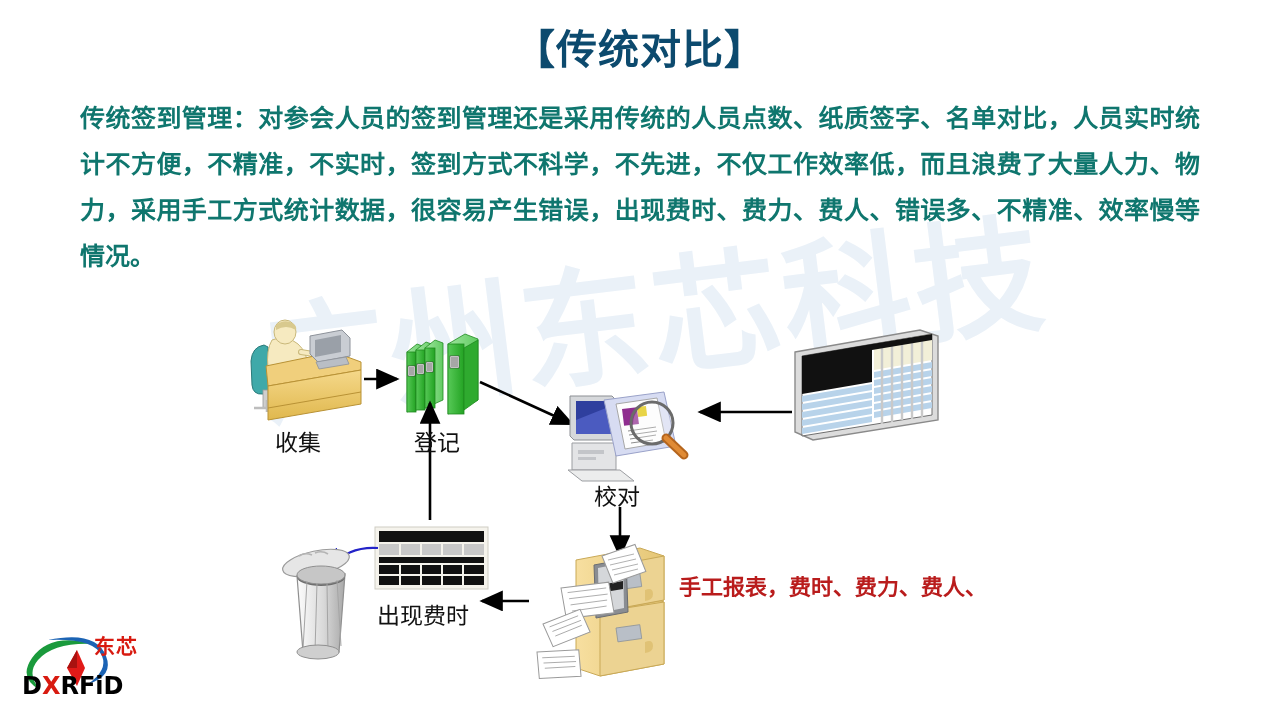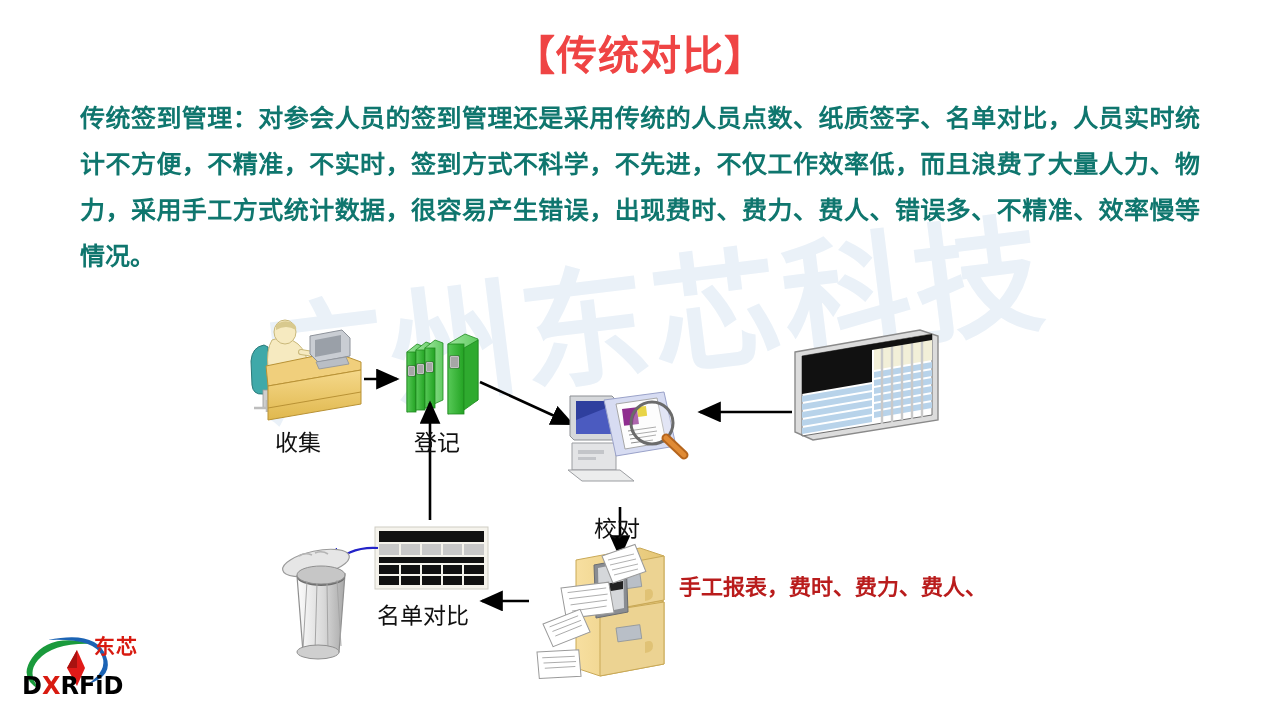--- a/index.html
+++ b/index.html
@@ -24,26 +24,26 @@
     letter-spacing:4px;
     white-space:nowrap;
     transform:rotate(-7deg);
     user-select:none;
     z-index:0;
   }
 
   
   .title{
     position:absolute;
-    top:22px;left:0;width:1280px;
+    top:16px;left:0;width:1280px;
     text-align:center;
     font-family:"DejaVu Sans","Liberation Sans",sans-serif;
     font-size:41px;
     font-weight:bold;
-    color:#ef4444;
+    color:#0c4a6e;
     letter-spacing:1px;
     z-index:3;
   }
 
   
   .para{
     position:absolute;
     top:96px;left:80px;width:1120px;
     font-family:"DejaVu Sans","Liberation Sans",sans-serif;
     font-size:25px;
@@ -325,22 +325,22 @@
         </g>
         <ellipse cx="302" cy="652" rx="21" ry="7" fill="#cfcfcf" stroke="#8f8f8f" stroke-width="1"></ellipse>
       </g>
 
       <line x1="414" y1="520" x2="414" y2="403" stroke="#000" stroke-width="2.6" marker-end="url(#ah)"></line>
     </svg>
 
     
     <div class="nodelabel" style="left:259px;top:424px;">收集</div>
     <div class="nodelabel" style="left:398px;top:424px;">登记</div>
-    <div class="nodelabel" style="left:578px;top:478px;margin-top:32px;">校对</div>
-    <div class="nodelabel" style="left:361px;top:597px;">名单对比</div>
+    <div class="nodelabel" style="left:578px;top:478px;">校对</div>
+    <div class="nodelabel" style="left:361px;top:597px;">出现费时</div>
 
     
     <div class="redtext" style="left:663px;top:572px;">手工报表，费时、费力、费人、</div>
   </div>
 
   <div class="logo">
     <svg width="160" height="82" viewBox="0 0 160 82">
       <path d="M72,16 q-44,-12 -62,14 q-14,20 8,32 q-14,-16 -2,-30 q16,-18 56,-16 z" fill="#1a9a3c"></path>
       <path d="M26,12 q48,-10 58,16 q8,20 -18,28 q20,-14 14,-28 q-8,-18 -54,-16 z" fill="#1b63b4"></path>
       <path d="M45,40 L55,22 L63,40 L55,58 z" fill="#e11a18"></path>

